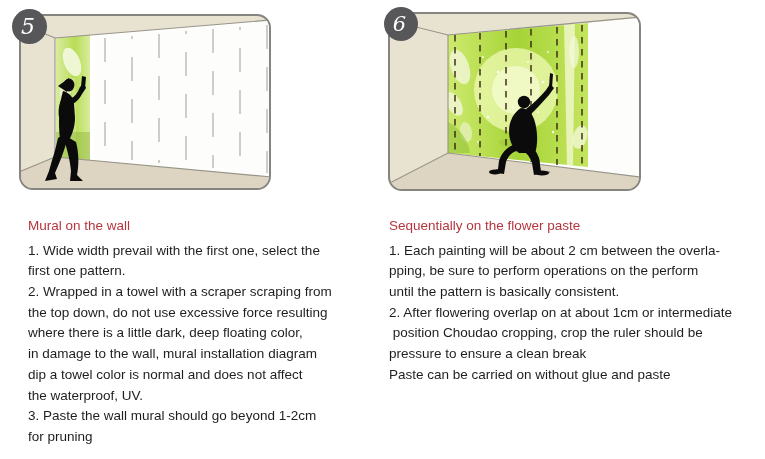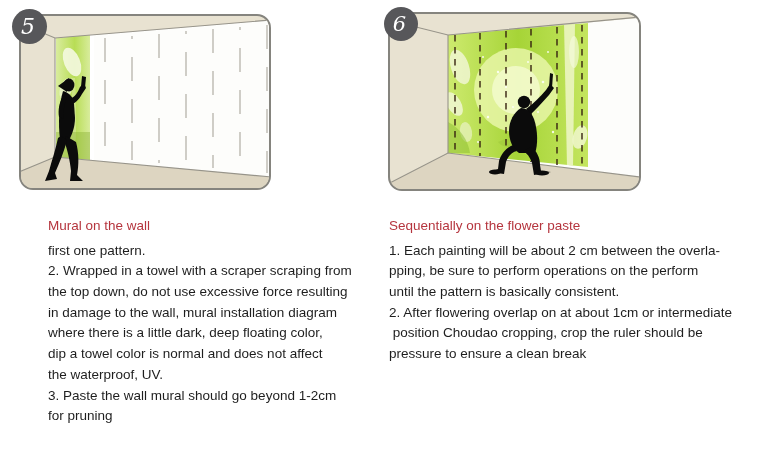--- a/index.html
+++ b/index.html
@@ -94,27 +94,28 @@
         <path d="M44,77 C51,79 54,83 55,90 L56,104 C56,113 53,121 49,128 L41,125 C39,110 40,90 44,77 Z"></path>
         <path d="M51,85 C56,83 59,78 61,73 L65,69 L67,74 L63,80 C60,86 56,89 52,91 Z"></path>
         <path d="M63,62 L67,63 L66,74 L62,73 Z"></path>
         <path d="M44,82 C40,89 39,96 40,103 L45,105 C44,98 45,90 48,84 Z"></path>
         <path d="M47,122 L57,128 C60,139 60,151 58,161 L64,167 L51,167 L52,157 C51,146 48,134 45,127 Z"></path>
         <path d="M42,122 L48,126 C45,138 40,150 36,159 L38,165 L26,167 L30,157 C33,146 37,134 39,124 Z"></path>
       </g>
     </g>
   </svg>
 
-  <div class="textblock" style="left:28px;top:216px;margin-left:20px;">
+  <div class="textblock" style="left:28px;top:216px;">
     <div class="sec-title">Mural on the wall</div>
+    <div class="line">1. Wide width prevail with the first one, select the</div>
     <div class="line">first one pattern.</div>
     <div class="line">2. Wrapped in a towel with a scraper scraping from</div>
     <div class="line">the top down, do not use excessive force resulting</div>
+    <div class="line">where there is a little dark, deep floating color,</div>
     <div class="line">in damage to the wall, mural installation diagram</div>
-    <div class="line">where there is a little dark, deep floating color,</div>
     <div class="line">dip a towel color is normal and does not affect</div>
     <div class="line">the waterproof, UV.</div>
     <div class="line">3. Paste the wall mural should go beyond 1-2cm</div>
     <div class="line">for pruning</div>
   </div>
 
   <div class="badge" style="left:384px;top:7px;width:34px;height:34px;font-size:21px;">
       <span>6</span>
     </div>
 
@@ -198,15 +199,16 @@
   </svg>
 
   <div class="textblock" style="left:389px;top:216px;">
     <div class="sec-title">Sequentially on the flower paste</div>
     <div class="line">1. Each painting will be about 2 cm between the overla-</div>
     <div class="line">pping, be sure to perform operations on the perform</div>
     <div class="line">until the pattern is basically consistent.</div>
     <div class="line">2. After flowering overlap on at about 1cm or intermediate</div>
     <div class="line"> position Choudao cropping, crop the ruler should be</div>
     <div class="line">pressure to ensure a clean break</div>
+    <div class="line">Paste can be carried on without glue and paste</div>
   </div>
 
 </div>
 
 </body></html>

